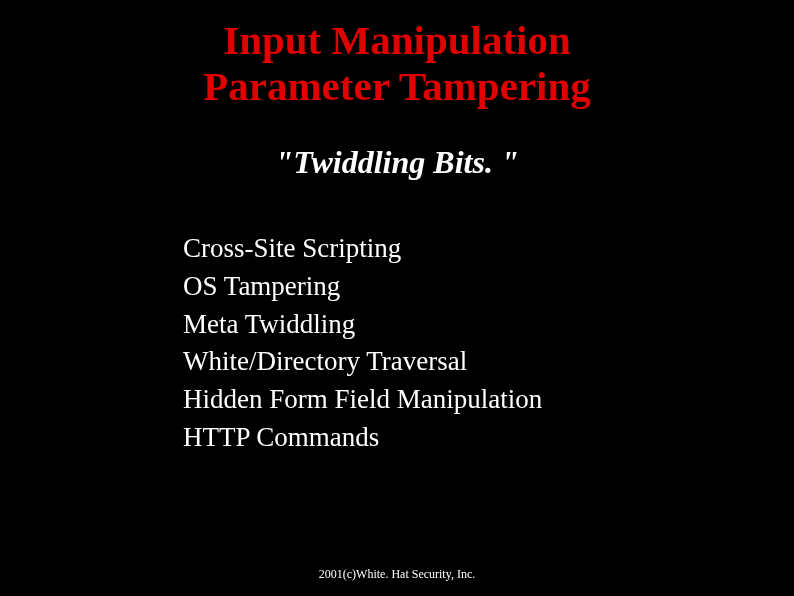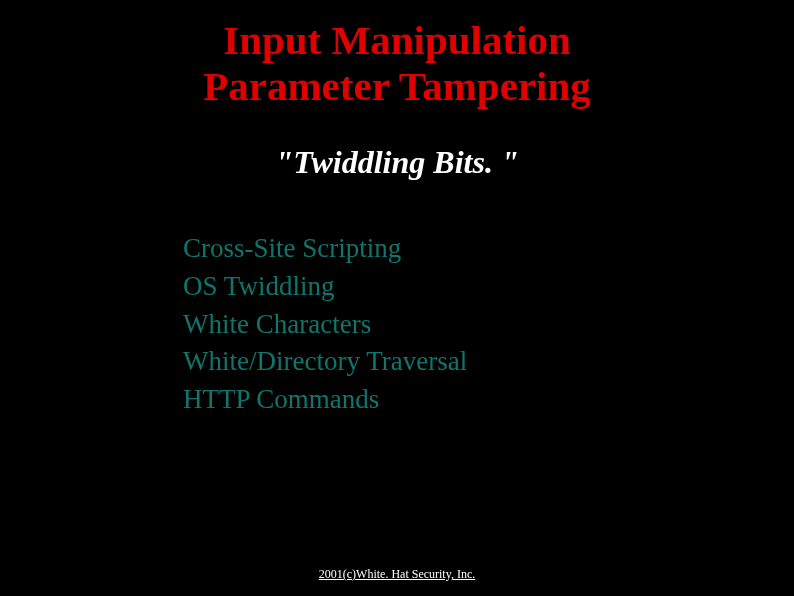--- a/index.html
+++ b/index.html
@@ -37,52 +37,52 @@
     text-align: center;
     color: #fff;
     font-style: italic;
     font-weight: 700;
     font-size: 32px;
   }
   .list {
     position: absolute;
     top: 230px;
     left: 183px;
-    color: #0f766e;
+    color: #ffffff;
     font-size: 27px;
     line-height: 1.40;
   }
   .list .item {
     display: block;
   }
   .footer {
     position: absolute;
     bottom: 14px;
     left: 0;
     width: 100%;
     text-align: center;
     color: #fff;
     font-size: 12px;
     font-family: 'Times New Roman', Times, serif;
-    text-decoration: underline;
   }
 </style>
 </head>
 <body>
 
 <div class="slide">
 
   <div class="title">Input Manipulation
 Parameter Tampering</div>
 
   <div class="subtitle">"Twiddling Bits. "</div>
 
   <div class="list">
     <span class="item">Cross-Site Scripting</span>
-    <span class="item">OS Twiddling</span>
-    <span class="item">White Characters</span>
+    <span class="item">OS Tampering</span>
+    <span class="item">Meta Twiddling</span>
     <span class="item">White/Directory Traversal</span>
+    <span class="item">Hidden Form Field Manipulation</span>
     <span class="item">HTTP Commands</span>
   </div>
 
   <div class="footer">2001(c)White. Hat Security, Inc.</div>
 
 </div>
 
 </body></html>

